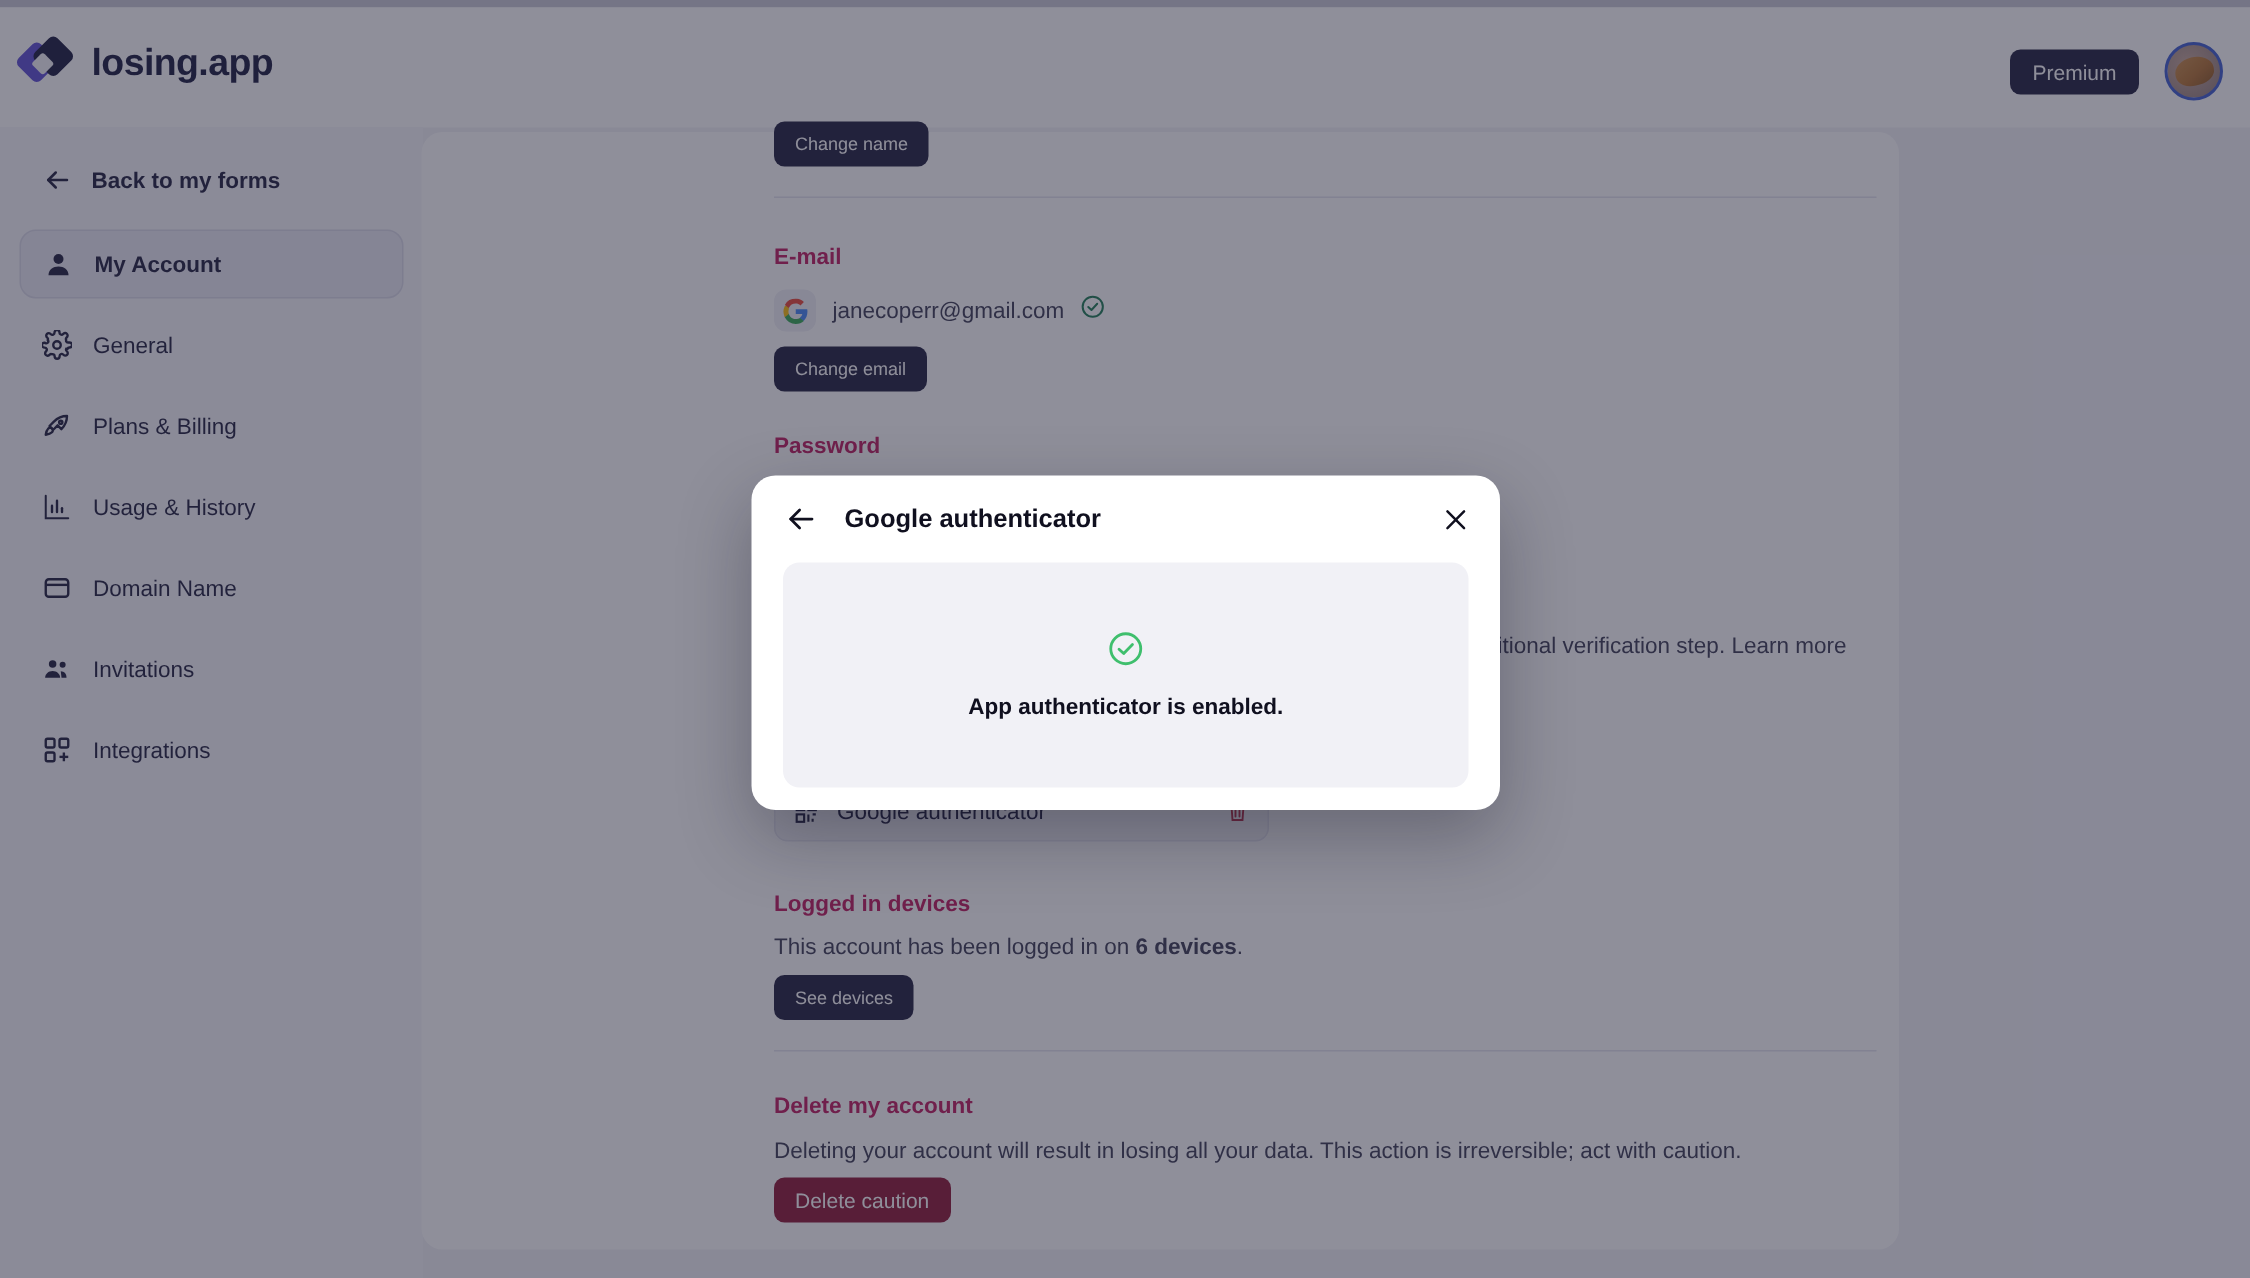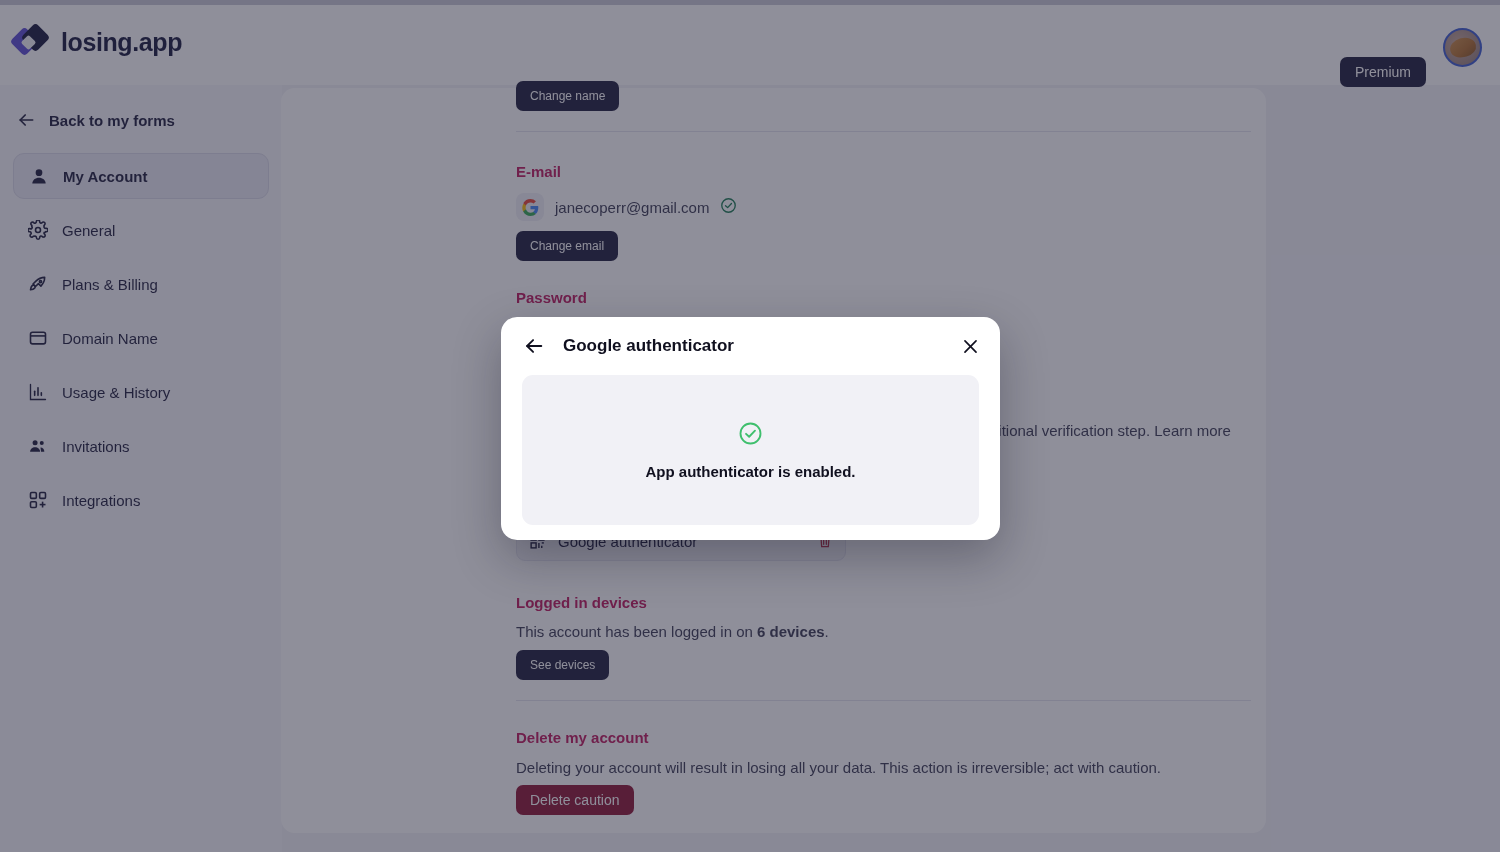--- a/index.html
+++ b/index.html
@@ -87,21 +87,20 @@
     padding: 0 15px;
     border: none;
     border-radius: 7px;
     background: #1d1c3b;
     color: #ffffff;
     font-family: "Liberation Sans", sans-serif;
     font-size: 14px;
     cursor: pointer;
     display: flex;
     align-items: center;
-    margin-top: 24px;
   }
   .avatar {
     position: absolute;
     right: 18px; top: 23px;
     width: 39px; height: 39px;
     border-radius: 50%;
     border: 2px solid #3b5bd0;
     background: radial-gradient(circle at 38% 38%, #c7a89a 0%, #a58c86 60%, #8f7a77 100%);
     overflow: hidden;
   }
@@ -121,21 +120,21 @@
     width: 282px;
     height: 767px;
     background: #f6f6fa;
     padding-top: 16px;
   }
   .back-row {
     display: flex;
     align-items: center;
     gap: 13px;
     height: 38px;
-    padding-left: 16px;
+    padding-left: 28px;
     cursor: pointer;
   }
   .back-row .lbl {
     font-size: 15px;
     font-weight: bold;
     color: #1d1c3b;
   }
   .nav {
     margin-top: 14px;
     padding: 0 13px;
@@ -376,38 +375,38 @@
               <path d="M5 14c-1.5 1.5-2 5-2 5s3.5-.5 5-2c.8-.8.8-2.2 0-3s-2.2-.8-3 0z"></path>
               <path d="M12.5 11.5L9 15l-3-3 3.5-3.5C12 6 16 4 20 4c0 4-2 8-4.5 10.5z"></path>
               <circle cx="15" cy="9" r="1.3"></circle>
             </svg>
           </span>
           <span class="lbl">Plans &amp; Billing</span>
         </div>
 
         <div class="nav-item">
           <span class="ico">
-            <svg viewBox="0 0 24 24" width="20" height="20" fill="none" stroke="#1d1c3b" stroke-width="1.9">
-              <rect x="3" y="5" width="18" height="14" rx="2.5"></rect>
-                <line x1="3" y1="9.5" x2="21" y2="9.5"></line>
-            </svg>
-          </span>
-          <span class="lbl">Domain Name</span>
-        </div>
-
-        <div class="nav-item">
-          <span class="ico">
             <svg viewBox="0 0 24 24" width="20" height="20" fill="none" stroke="#1d1c3b" stroke-width="1.9" stroke-linecap="round">
               <path d="M3 3v18h18" stroke-width="1.6"></path>
               <line x1="8" y1="16" x2="8" y2="11"></line>
                 <line x1="12" y1="16" x2="12" y2="7"></line>
                 <line x1="16" y1="16" x2="16" y2="13"></line>
             </svg>
           </span>
           <span class="lbl">Usage &amp; History</span>
+        </div>
+
+        <div class="nav-item">
+          <span class="ico">
+            <svg viewBox="0 0 24 24" width="20" height="20" fill="none" stroke="#1d1c3b" stroke-width="1.9">
+              <rect x="3" y="5" width="18" height="14" rx="2.5"></rect>
+                <line x1="3" y1="9.5" x2="21" y2="9.5"></line>
+            </svg>
+          </span>
+          <span class="lbl">Domain Name</span>
         </div>
 
         <div class="nav-item">
           <span class="ico">
             <svg viewBox="0 0 24 24" width="20" height="20" fill="#1d1c3b">
               <circle cx="8.5" cy="8" r="3"></circle>
                 <circle cx="16.5" cy="8.5" r="2.4"></circle>
               <path d="M2.5 19c0-3.3 2.7-5.5 6-5.5s6 2.2 6 5.5z"></path>
               <path d="M15 13.8c2.8.1 4.6 2.1 4.6 5.2h-4z"></path>
             </svg>

